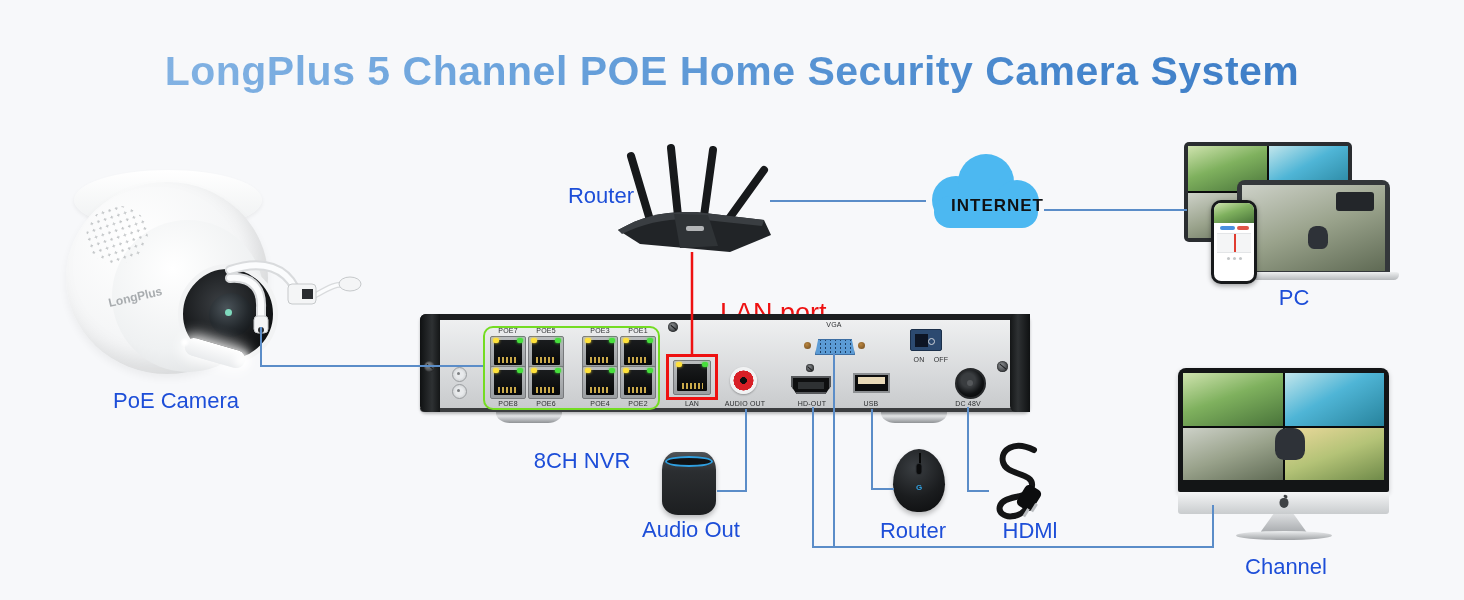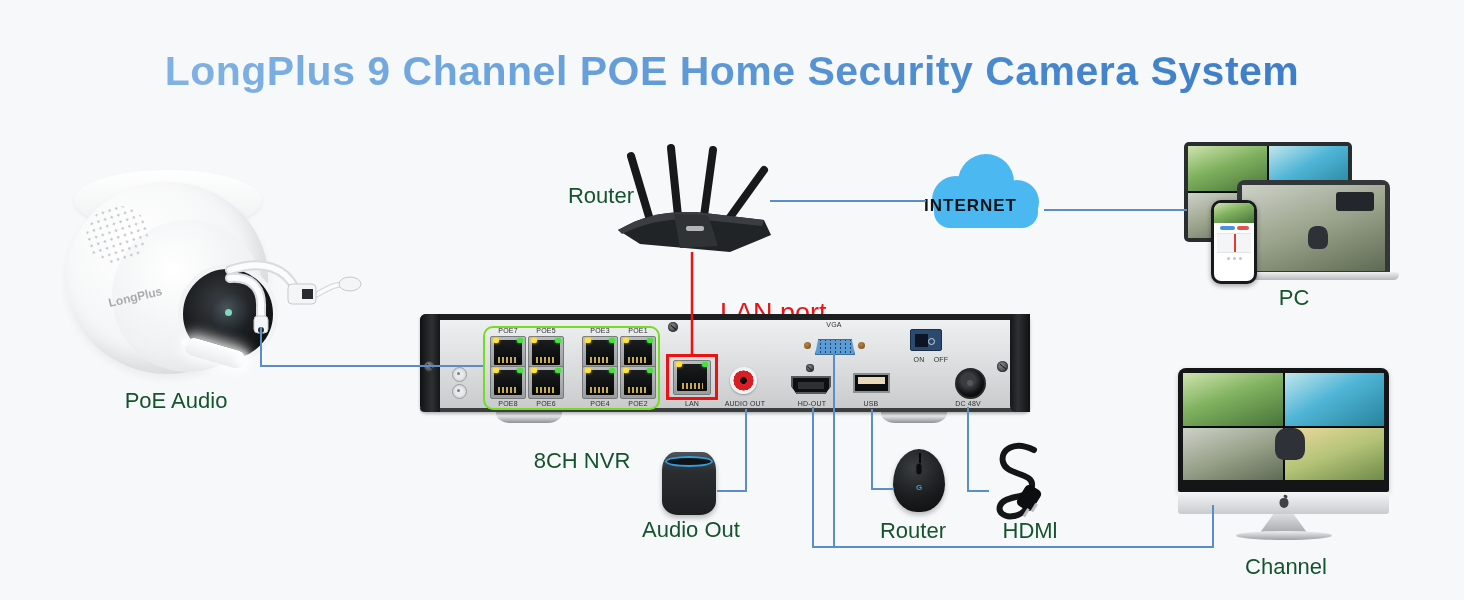--- a/index.html
+++ b/index.html
@@ -8,21 +8,21 @@
   .abs{position:absolute;}
 
   
   .title{position:absolute;left:0;top:48px;width:1464px;text-align:center;
          font-size:41px;font-weight:700;letter-spacing:.5px;
          background:linear-gradient(90deg,#8db9e6 0%,#6ba3dc 35%,#4484cb 75%,#3c7ac4 100%);
          -webkit-background-clip:text;background-clip:text;color:transparent;}
 
   
   .lbl{position:absolute;transform:translateX(-50%);white-space:nowrap;
-       font-size:22px;color:#14532d;}
+       font-size:22px;color:#1d4ed8;}
   .lbl.small{font-size:27px;margin-top:28px;}
   .lbl.red{color:#ee1111;transform:none;}
 
   
   svg.lines{position:absolute;left:0;top:0;z-index:6;pointer-events:none;}
 
   
   .camera{left:60px;top:168px;width:330px;height:230px;z-index:2;}
   .cam-cap{position:absolute;left:14px;top:2px;width:188px;height:60px;border-radius:50%;
            background:linear-gradient(#ffffff,#eef0f1);box-shadow:0 2px 4px rgba(0,0,0,.06);}
@@ -102,21 +102,21 @@
   .dcjack{position:absolute;left:955px;top:368px;width:27px;height:27px;border-radius:50%;z-index:3;
        background:radial-gradient(circle at 42% 38%,#3a3d40 0 30%,#101214 60%,#000 100%);
        border:2px solid #26282a;box-sizing:content-box;}
   .dcjack::after{content:"";position:absolute;left:10px;top:10px;width:6px;height:6px;border-radius:50%;background:#55585b;}
 
   
   .router{left:612px;top:140px;width:165px;height:116px;z-index:2;}
 
   
   .cloud{left:918px;top:148px;width:132px;height:92px;z-index:2;}
-  .cloud-lbl{position:absolute;left:924px;top:196px;width:120px;text-align:left;z-index:3;
+  .cloud-lbl{position:absolute;left:924px;top:196px;width:120px;text-align:right;z-index:3;
        font-size:17px;font-weight:600;letter-spacing:1px;color:#101214;}
 
   
   .s-yard{background:linear-gradient(160deg,#cfe3ae 0%,#7fb15e 45%,#49743a 100%);}
   .s-pool{background:linear-gradient(150deg,#c2e6ec 0%,#4fb5d6 45%,#27839c 100%);}
   .s-drive{background:linear-gradient(160deg,#cdd1c8 0%,#99a28b 50%,#5f6a54 100%);}
   .s-kids{background:linear-gradient(160deg,#ecd99c 0%,#b4c377 50%,#6f8a49 100%);}
 
   
   .pc{left:1180px;top:138px;width:215px;height:150px;z-index:2;}
@@ -173,21 +173,21 @@
   .mouse-logo{position:absolute;left:50%;top:34px;transform:translateX(-50%);font-size:8px;font-weight:700;color:#2f9fe0;}
   .power{left:976px;top:440px;width:84px;height:84px;z-index:2;}
 
   .wm{position:absolute;right:3px;top:2px;font-size:5px;color:rgba(255,255,255,.75);}
 </style>
 </head>
 <body>
 
 <div class="canvas">
 
-  <div class="title">LongPlus 9 Channel POE Home Security Camera System</div>
+  <div class="title">LongPlus 5 Channel POE Home Security Camera System</div>
 
   <div class="abs camera">
     <div class="cam-cap"></div>
     <div class="cam-shell"></div>
     <div class="cam-ball"></div>
     <div class="cam-holes"></div>
     <div class="cam-brand">LongPlus</div>
     <div class="cam-lens">
       <div class="cam-glass">
         <div class="cam-glint"></div>
@@ -203,21 +203,21 @@
       <path d="M20,20 C45,18 52,34 51,50 L51,60" fill="none" stroke="#fbfcfd" stroke-width="6" stroke-linecap="round"></path>
       <path d="M104,38 C118,30 128,24 136,28" fill="none" stroke="#d9dbdd" stroke-width="6" stroke-linecap="round"></path>
       <path d="M104,38 C118,30 128,24 136,28" fill="none" stroke="#fbfcfd" stroke-width="3.5" stroke-linecap="round"></path>
       <rect x="78" y="26" width="28" height="20" rx="4" fill="#f4f5f6" stroke="#c6c9cb"></rect>
       <rect x="92" y="31" width="11" height="10" fill="#2a2d30"></rect>
       <ellipse cx="140" cy="26" rx="11" ry="7" fill="#f4f5f6" stroke="#c6c9cb"></ellipse>
       <rect x="44" y="58" width="14" height="17" rx="4" fill="#f4f5f6" stroke="#c6c9cb"></rect>
       <circle cx="51" cy="72" r="3" fill="#2a2d30"></circle>
     </svg>
   </div>
-  <div class="lbl" style="left:176px;top:388px;">PoE Audio</div>
+  <div class="lbl" style="left:176px;top:388px;">PoE Camera</div>
 
   <div class="abs router">
     <svg width="165" height="116" viewBox="0 0 165 116">
       <path d="M38,80 L19,16" stroke="#17191b" stroke-width="8" stroke-linecap="round"></path>
       <path d="M66,76 L59,8" stroke="#17191b" stroke-width="8" stroke-linecap="round"></path>
       <path d="M92,76 L101,10" stroke="#17191b" stroke-width="8" stroke-linecap="round"></path>
       <path d="M116,80 L152,30" stroke="#17191b" stroke-width="8" stroke-linecap="round"></path>
       <path d="M6,90 C30,76 52,71 84,72 L152,80 L159,95 L118,112 L28,104 Z" fill="#212427"></path>
       <path d="M6,90 C30,76 52,71 84,72 L152,80 L150,86 L84,79 C54,78 32,83 10,94 Z" fill="#3a3e42"></path>
       <path d="M62,74 L96,75 L106,106 L68,108 Z" fill="#2f3336"></path>

